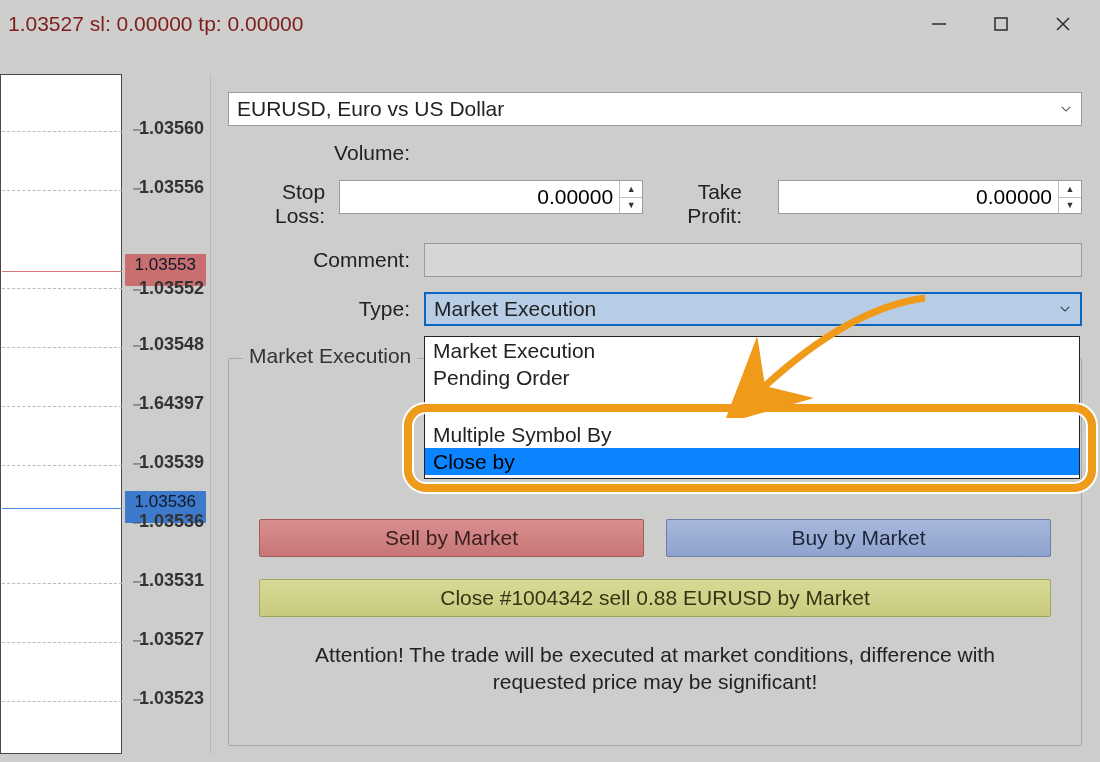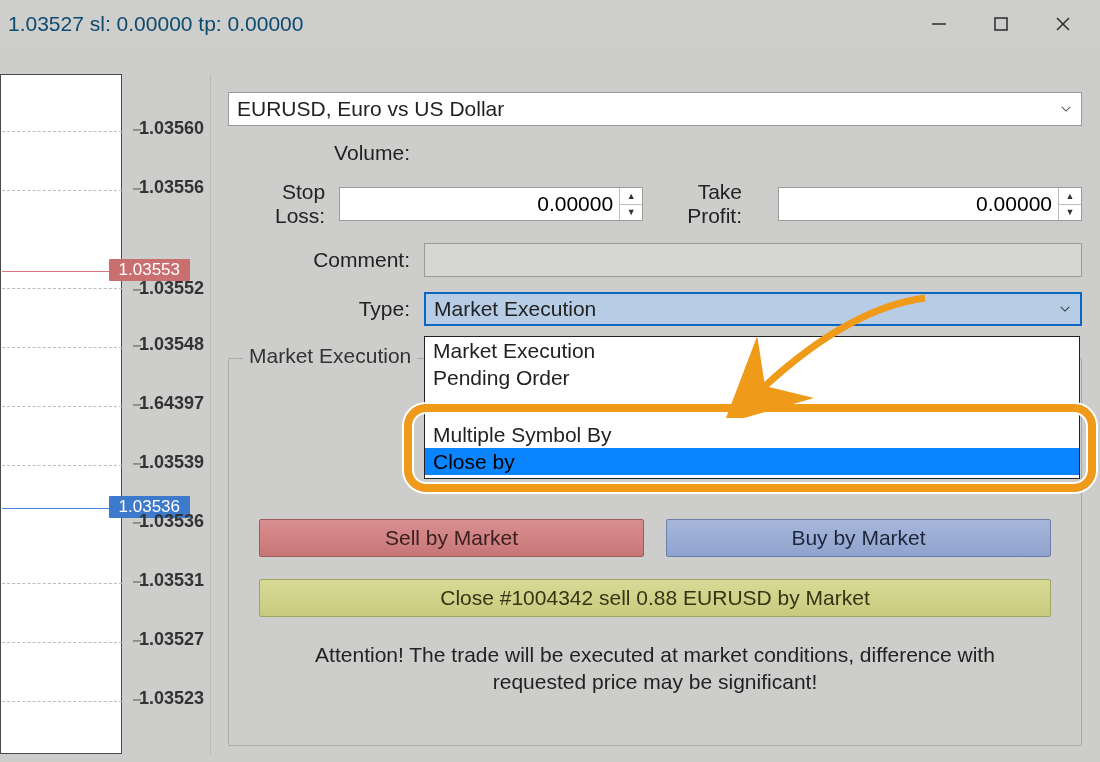--- a/index.html
+++ b/index.html
@@ -16,21 +16,21 @@
   }
   .titlebar {
     height: 48px;
     display: flex;
     align-items: center;
     padding: 0 6px 0 8px;
     background: #cececc;
   }
   .titlebar .title {
     flex: 1;
-    color: #0c4a6e;
+    color: #7f1d1d;
     font-size: 21px;
   }
   .winbtn {
     width: 62px;
     height: 48px;
     display: flex;
     align-items: center;
     justify-content: center;
     color: #2b2b2b;
   }
@@ -72,26 +72,26 @@
   .tick-line {
     position: absolute;
     left: -6px;
     width: 8px;
     height: 1px;
     background: #555;
     top: 50%;
   }
   .price-tag {
     position: absolute;
-    right: 20px;
+    right: 4px;
     font-size: 17px;
-    color: #ffffff;
+    color: #0f172a;
     padding: 0 10px;
     line-height: 22px;
-    height: 22px;
+    height: 32px;
     transform: translateY(-50%);
     border-radius: 1px;
   }
   .price-tag.ask { background: #c96f70; }
   .price-tag.bid { background: #3d7acb; }
   .price-line {
     position: absolute;
     left: 1px;
     width: 120px;
     height: 1px;
@@ -119,21 +119,21 @@
   .rowlabel {
     width: 182px;
     text-align: right;
     padding-right: 14px;
     color: #222;
   }
   .field {
     flex: 1;
     display: flex;
     gap: 22px;
-    align-items: center;
+    align-items: flex-start;
     border-radius: 16px;
   }
   .textsel {
     height: 34px;
     border: 1px solid #9b9b9a;
     background: #fff;
     display: flex;
     align-items: center;
     padding: 0 8px;
     flex: 1;

